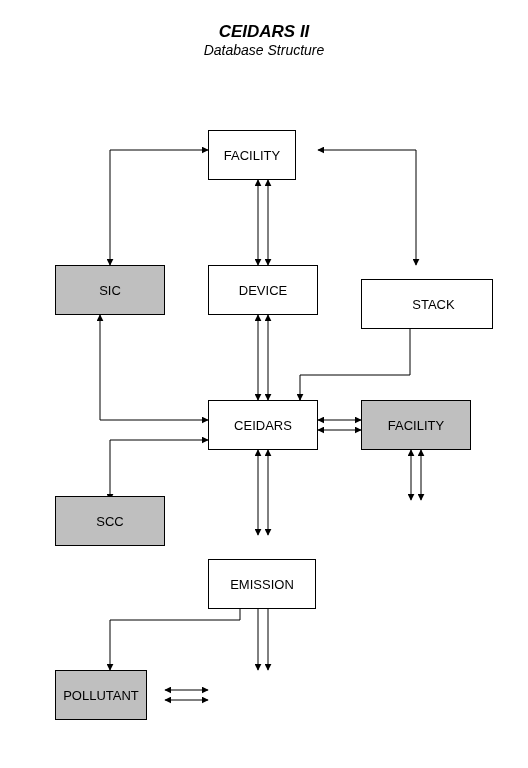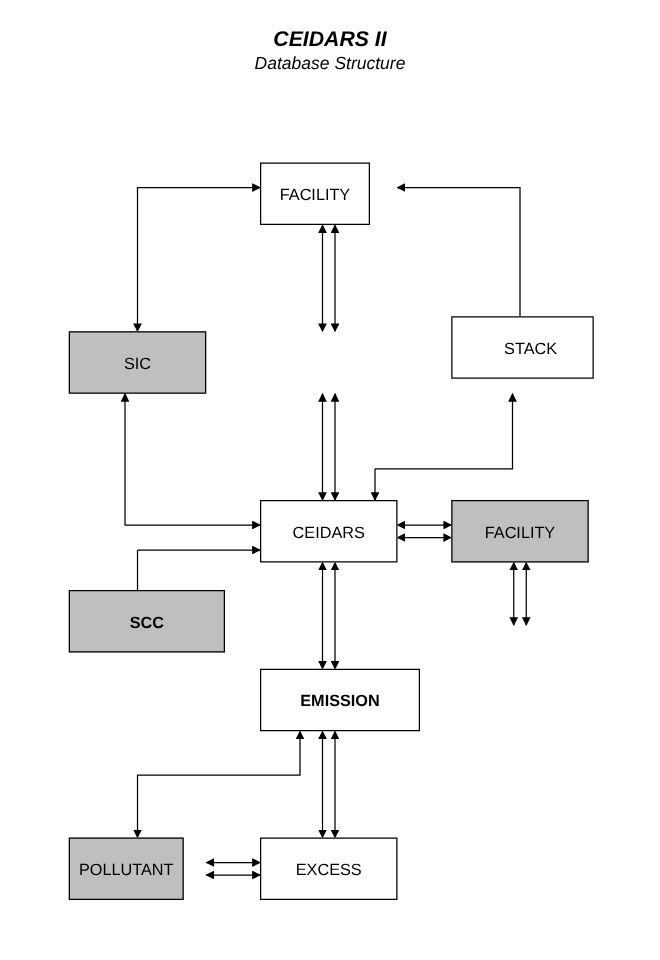--- a/index.html
+++ b/index.html
@@ -89,34 +89,34 @@
         <polyline points="240,585 240,620 110,620 110,670" marker-start="url(#arr)" marker-end="url(#arr)"></polyline>
       </g>
   </svg>
 
   <div class="box" id="box-facility" style="left: 208px; top: 130px; width: 88px; height: 50px; justify-content: center;">
       <span>FACILITY</span>
     </div>
   <div class="box shaded" id="box-sic" style="left: 55px; top: 265px; width: 110px; height: 50px;">
       <span>SIC</span>
     </div>
-  <div class="box" id="box-stack" style="left: 361px; top: 253px; width: 114px; height: 50px; padding-left: 13px;">
+  <div class="box" id="box-device" style="left: 208px; top: 265px; width: 110px; height: 50px;">
+      <span>DEVICE</span>
+    </div>
+  <div class="box" id="box-stack" style="left: 361px; top: 279px; width: 132px; height: 50px; padding-left: 13px;">
       <span>STACK</span>
     </div>
   <div class="box" id="box-process" style="left: 208px; top: 400px; width: 110px; height: 50px;">
       <span>CEIDARS</span>
     </div>
   <div class="box shaded" id="box-category" style="left: 361px; top: 400px; width: 110px; height: 50px;">
       <span>FACILITY</span>
     </div>
-  <div class="box shaded" id="box-scc" style="left: 55px; top: 472px; width: 125px; height: 50px; font-weight: bold;">
+  <div class="box shaded" id="box-scc" style="left: 55px; top: 496px; width: 110px; height: 50px;">
       <span>SCC</span>
     </div>
-  <div class="box" id="box-emission" style="left: 208px; top: 535px; width: 128px; height: 50px; font-weight: bold;">
+  <div class="box" id="box-emission" style="left: 208px; top: 559px; width: 108px; height: 50px;">
       <span>EMISSION</span>
     </div>
   <div class="box shaded" id="box-pollutant" style="left: 55px; top: 670px; width: 92px; height: 50px;">
       <span>POLLUTANT</span>
     </div>
-  <div class="box" id="box-excess" style="left: 208px; top: 670px; width: 110px; height: 50px;">
-      <span>EXCESS</span>
-    </div>
 </div>
 
 </body></html>

